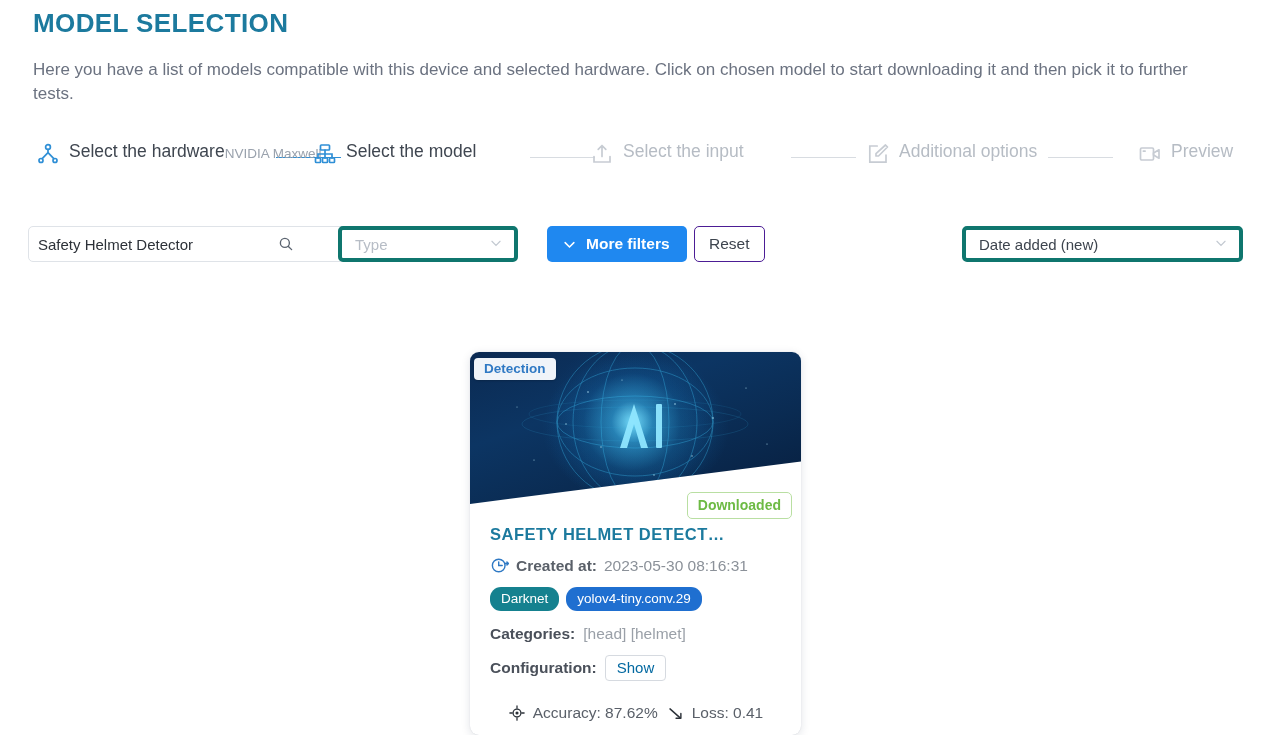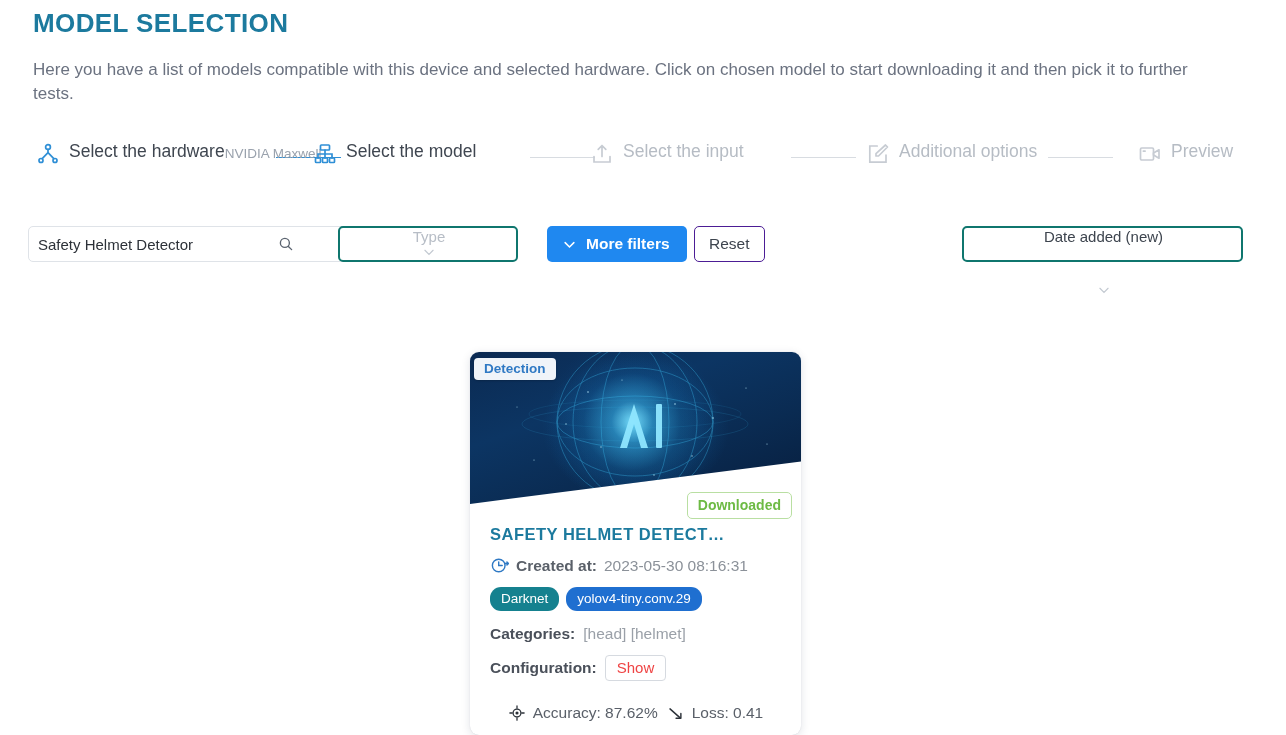--- a/index.html
+++ b/index.html
@@ -50,23 +50,23 @@
     border: 0; outline: 0; background: transparent;
     font-family: "Liberation Sans", sans-serif; font-size: 15px; color: #2c3138;
     padding: 0 8px 0 9px; width: 240px; height: 32px;
   }
   .search-input::selection { background: #cfe0f5; }
   .search-icon-btn {
     width: 34px; height: 34px; display: flex; align-items: center; justify-content: center;
     color: #5b6470;
   }
   .select-box {
-    position: absolute; height: 36px; border: 2px solid #0f766e; border-radius: 5px;
+    position: absolute; height: 36px; border: 4px solid #0f766e; border-radius: 5px;
     background: #fff; display: flex; align-items: center; justify-content: space-between;
-    padding: 0 11px 0 13px; font-size: 15px; flex-direction: column;
+    padding: 0 11px 0 13px; font-size: 15px;
   }
   #type-select { left: 338px; top: 0; width: 180px; }
   #type-select .val { color: #b7bdc6; }
   #sort-select { left: 962px; top: 0; width: 281px; gap: 38px; }
   #sort-select .val { color: #3d444e; }
   .chev { color: #c3c9d1; font-size: 12px; line-height: 1; }
 
   .btn-primary {
     position: absolute; left: 547px; top: 0; height: 36px;
     background: #1f88f0; border: 0; border-radius: 5px; color:#ffffff;
@@ -124,21 +124,21 @@
     border-radius: 11px; color: #fff; font-size: 13.5px; padding: 4px 11px 5px 11px;
     white-space: nowrap;
   }
   .tag.framework { background: #15818f; }
   .tag.weights { background: #1f6fd0; }
   .kv-row { display: flex; align-items: center; gap: 8px; margin-bottom: 12px; }
   .kv-key { font-size: 15.5px; font-weight: bold; color: #4a505a; }
   .kv-val { font-size: 15.5px; color: #9aa0a8; }
   .chip-btn {
     border: 1px solid #d6dae0; background:#fff; border-radius: 4px;
-    font-family: "Liberation Sans", sans-serif; font-size: 15px; color: #ef4444;
+    font-family: "Liberation Sans", sans-serif; font-size: 15px; color: #0369a1;
     padding: 3px 11px 4px 11px; cursor: pointer;
   }
   .card-footer {
     position: absolute; left: 0; right: 0; bottom: 13px;
     display: flex; align-items: center; justify-content: center; gap: 9px;
     font-size: 15.5px; color: #5a6069;
   }
   .stat { display: flex; align-items: center; gap: 7px; }
   .stat .ic { width: 18px; height: 18px; color: #2b3138; display:block; }
 </style>

